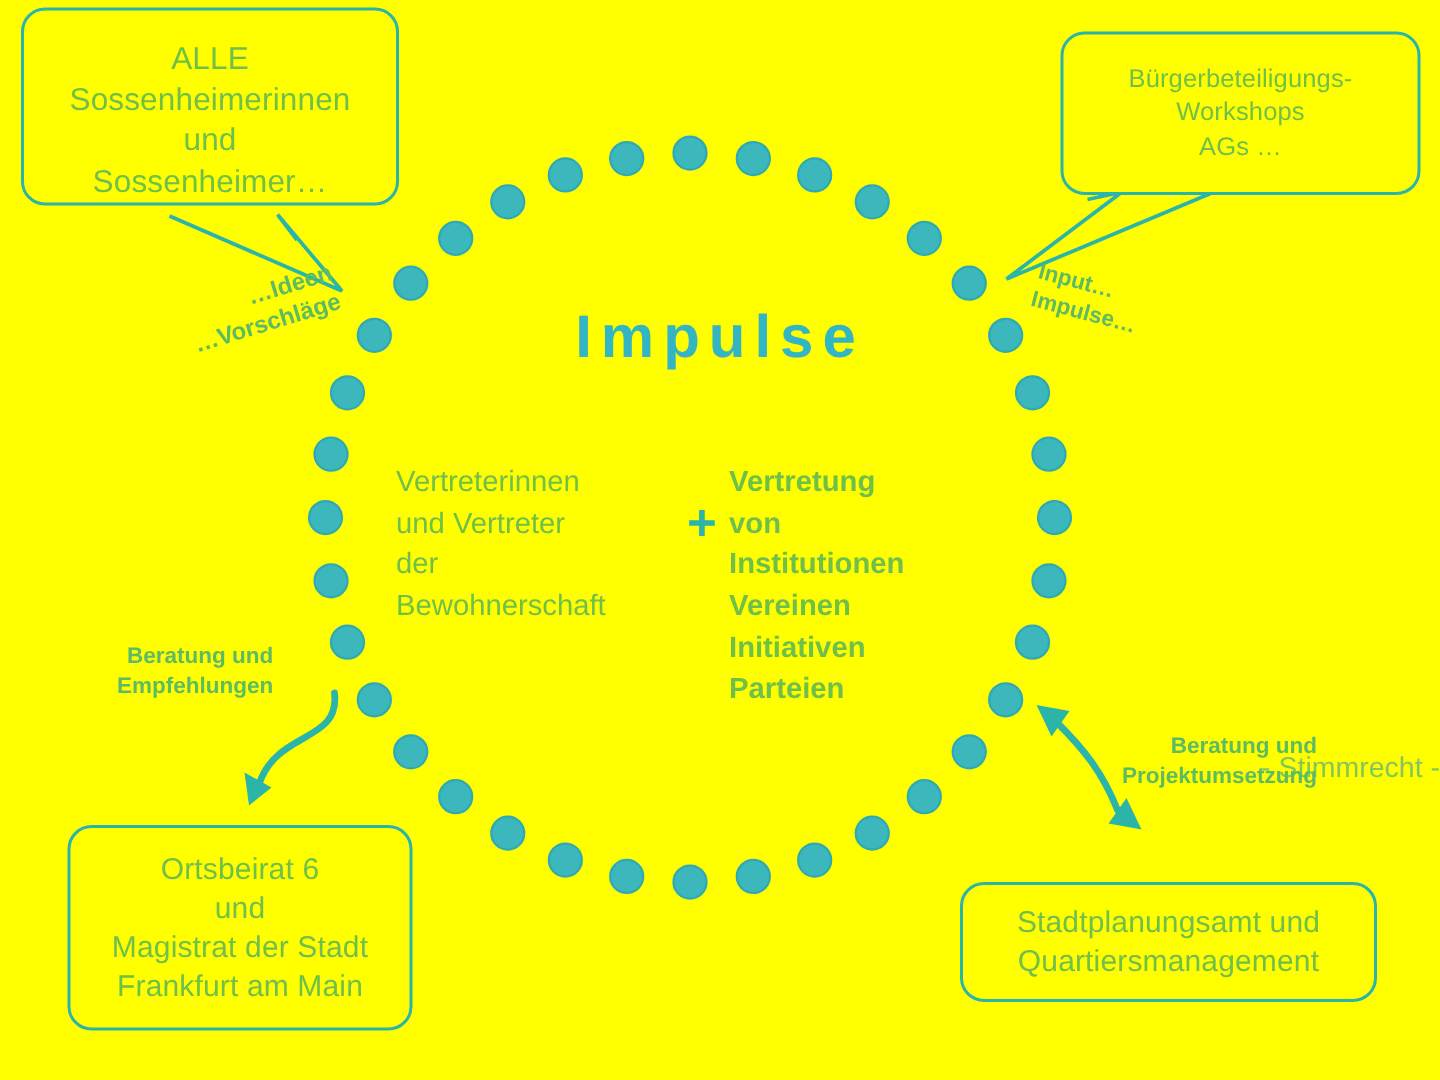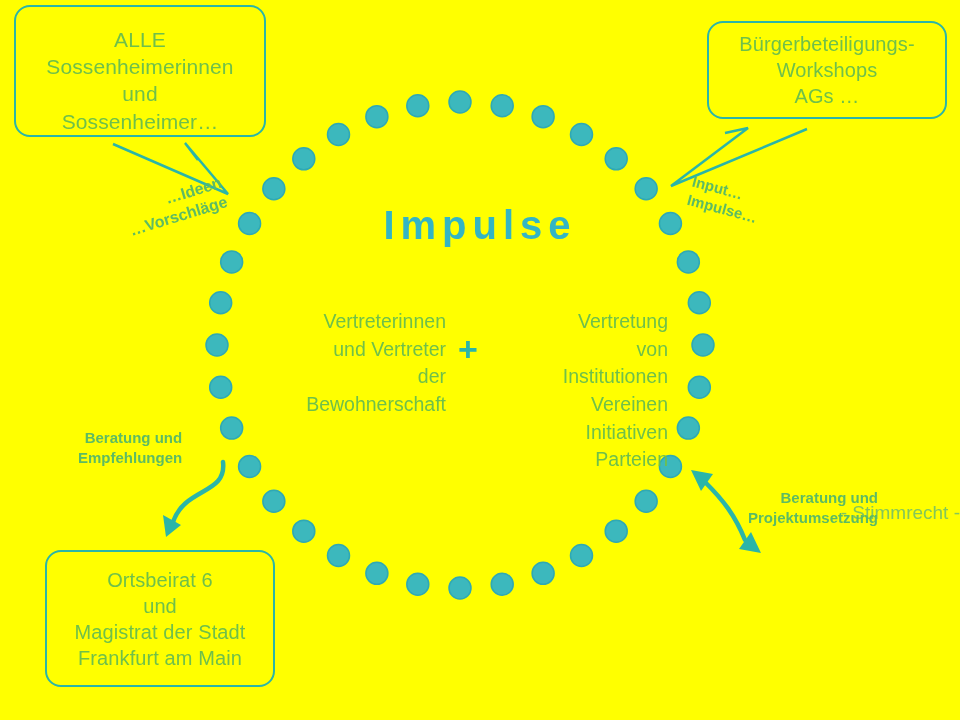--- a/index.html
+++ b/index.html
@@ -28,21 +28,21 @@
     text-align: center;
     line-height: 1.30;
     letter-spacing: .1px;
     display: flex;
     align-items: center;
     justify-content: center;
   }
   .bubble span { display: block; width: 100%; }
 
   #bubble-alle      { left: 14px;  top: 5px;   width: 252px; height: 132px; font-size: 21px; align-items: flex-end; }
-  #bubble-workshops { left: 707px; top: 21px;  width: 240px; height: 98px; font-size: 20px; }
+  #bubble-workshops { left: 707px; top: 21px;  width: 240px; height: 109px; font-size: 17px; }
   #box-ortsbeirat   { left: 45px;  top: 550px; width: 230px; height: 137px; font-size: 20px; align-items: center; }
   #box-stadtplan    { left: 640px; top: 588px; width: 278px; height: 80px;  font-size: 20px; }
 
   
   #art {
     position: absolute;
     left: 0; top: 0;
     width: 960px; height: 720px;
     pointer-events: none;
   }
@@ -53,27 +53,27 @@
     left: 0; right: 0;
     top: 203px;
     text-align: center;
     font-size: 40px;
     font-weight: bold;
     letter-spacing: 6px;
     color: #33b5c4;
   }
   .col {
     position: absolute;
-    text-align: right;
+    text-align: left;
     font-size: 19.5px;
     line-height: 1.42;
     color: #6fc04a;
   }
   #col-left  { left: 264px; top: 308px; width: 182px; }
-  #col-right { left: 486px; top: 308px; width: 182px; }
+  #col-right { left: 486px; top: 308px; width: 182px; font-weight: bold; }
   #plus-sign {
     position: absolute;
     left: 446px; top: 330px;
     width: 44px;
     text-align: center;
     font-size: 34px;
     font-weight: bold;
     color: #2bb5a8;
   }
   #stimmrecht {
@@ -187,20 +187,23 @@
   </div>
 
   <div class="bubble" id="bubble-workshops">
     <span>Bürgerbeteiligungs-<br>Workshops<br>AGs …</span>
   </div>
 
   <div class="bubble" id="box-ortsbeirat">
     <span>Ortsbeirat 6<br>und<br>Magistrat der Stadt<br>Frankfurt am Main</span>
   </div>
 
+  <div class="bubble" id="box-stadtplan">
+    <span>Stadtplanungsamt und<br>Quartiersmanagement</span>
+  </div>
 
   <div id="beirat-title">Impulse</div>
 
   <div class="col" id="col-left">Vertreterinnen<br>und Vertreter<br>der<br>Bewohnerschaft</div>
 
   <div id="plus-sign">+</div>
 
   <div class="col" id="col-right">Vertretung<br>von<br>Institutionen<br>Vereinen<br>Initiativen<br>Parteien</div>
 
   <div id="stimmrecht">- Stimmrecht -</div>

